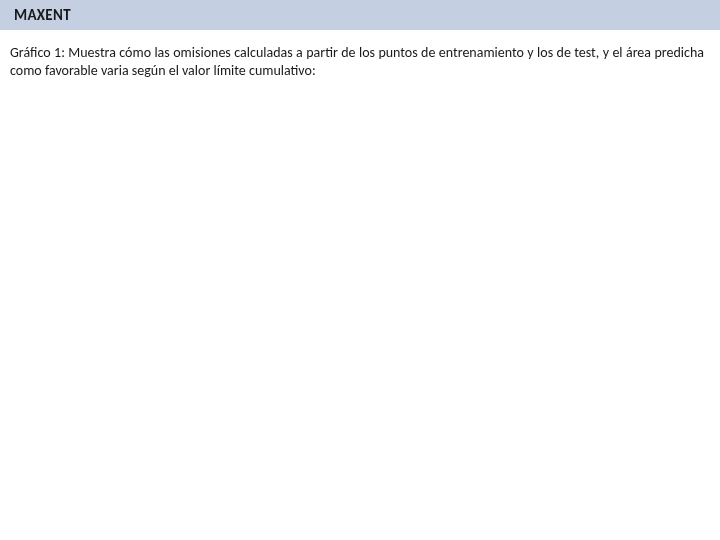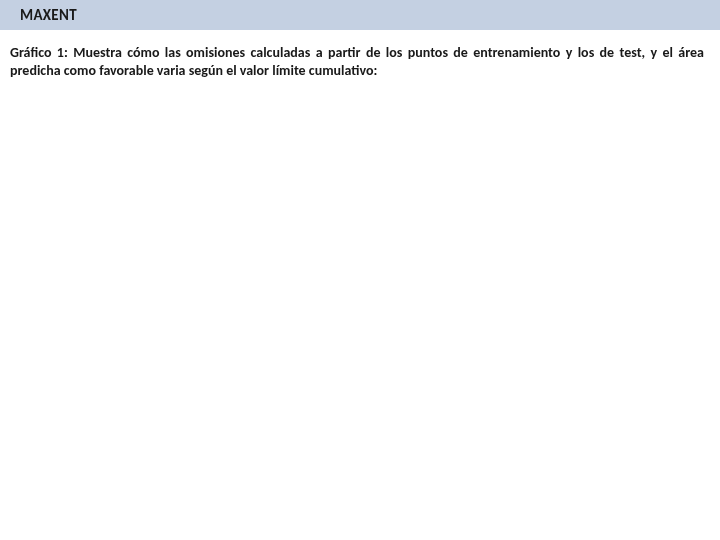--- a/index.html
+++ b/index.html
@@ -4,32 +4,32 @@
 <style>
   * { margin: 0; padding: 0; box-sizing: border-box; }
   html, body { width: 720px; height: 540px; font-family: Calibri, Arial, sans-serif; background: #ffffff; }
   .slide { width: 720px; height: 540px; position: relative; }
   .header-bar {
     width: 100%;
     height: 30px;
     background: #c4d0e2;
     display: flex;
     align-items: center;
-    padding-left: 20px;
+    padding-left: 14px;
   }
   .header-title {
     font-size: 15px;
     font-weight: 700;
     color: #1a1a1a;
     letter-spacing: 0.3px;
   }
   .body-text {
     padding: 14px 16px 0 10px;
     font-size: 14px;
-    font-weight: 700;
+    font-weight: 400;
     color: #1a1a1a;
     line-height: 1.25;
     text-align: justify;
     text-justify: inter-word;
   }
 </style>
 </head>
 <body>
 
 <div class="slide">

